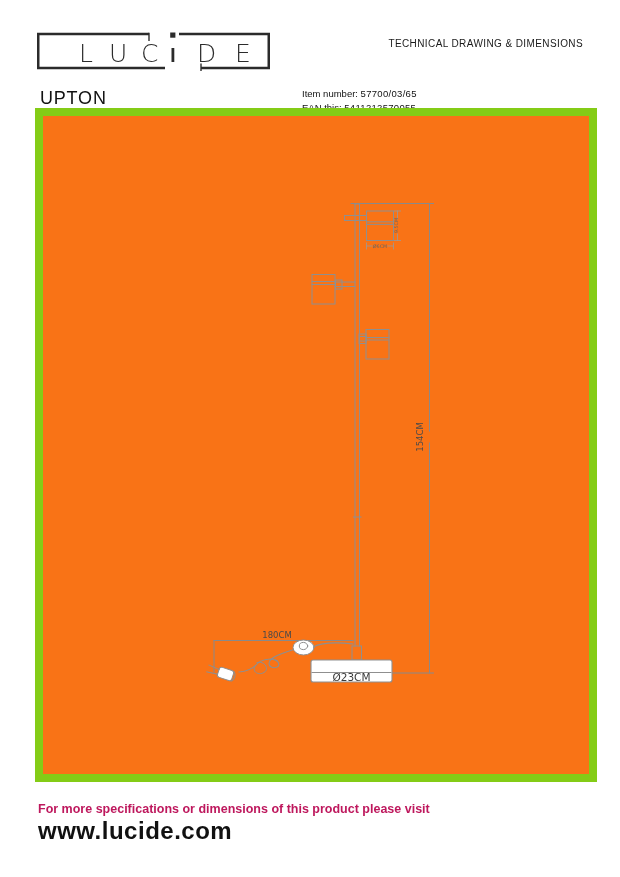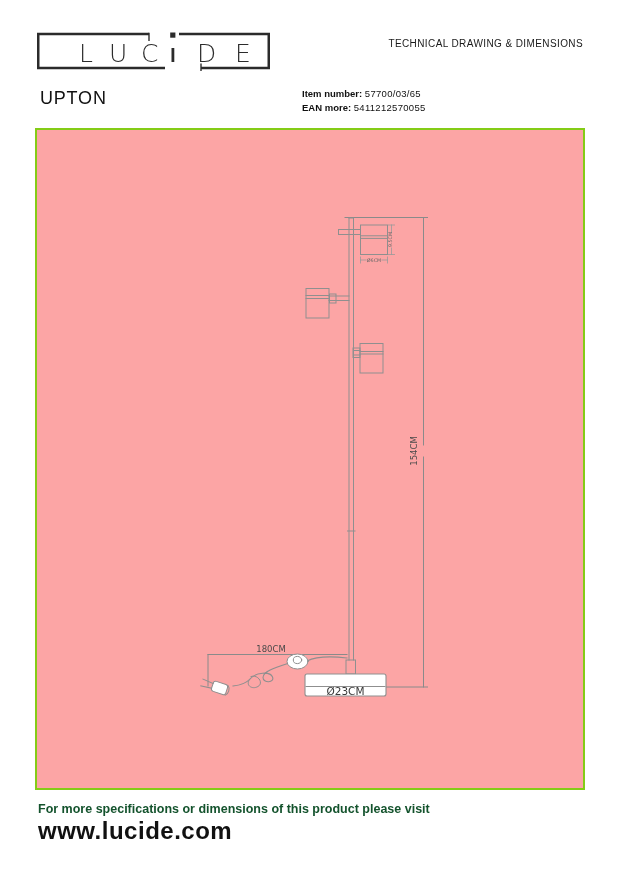--- a/index.html
+++ b/index.html
@@ -6,28 +6,28 @@
   body{
     width:620px;height:877px;position:relative;overflow:hidden;
     font-family:"Liberation Sans","DejaVu Sans",sans-serif;color:#1a1a1a;
   }
   .abs{position:absolute;}
   
   #logo-svg{left:37px;top:32px;}
   #doc-title{right:37px;top:38px;font-size:10px;letter-spacing:.4px;color:#1a1a1a;}
   #product-name{left:40px;top:88px;font-size:18px;font-weight:normal;letter-spacing:.8px;color:#111;}
   #item-block{left:302px;top:87px;font-size:9.5px;line-height:13.5px;color:#111;}
-  #item-block .lbl{font-weight:bold;}
+  #item-block .lbl{font-weight:normal;}
   #item-block .val-bold{font-weight:normal;letter-spacing:.3px;}
   #item-block .val{font-weight:normal;letter-spacing:.3px;}
   
-  #frame{left:35px;top:128px;width:546px;height:658px;border:2px solid #84cc16;background:#fca5a5;}
+  #frame{left:35px;top:108px;width:546px;height:658px;border:8px solid #84cc16;background:#f97316;}
   #drawing-svg{position:absolute;left:0;top:0;}
   
-  #footer-line1{left:38px;top:802px;font-size:12.5px;font-weight:bold;color:#14532d;}
+  #footer-line1{left:38px;top:802px;font-size:12.5px;font-weight:bold;color:#be185d;}
   #footer-line2{left:38px;top:817px;font-size:24px;font-weight:bold;letter-spacing:.5px;color:#111;}
   svg text{font-family:"DejaVu Sans","Liberation Sans",sans-serif;}
 </style>
 </head>
 <body>
 
 <svg id="logo-svg" class="abs" width="233" height="40" viewBox="0 0 233 40">
 
   <rect x="1.25" y="2" width="230.5" height="34" fill="none" stroke="#2b2b2b" stroke-width="2.5"></rect>
 
@@ -50,21 +50,21 @@
 <div id="doc-title" class="abs">TECHNICAL DRAWING &amp; DIMENSIONS</div>
 
 <div id="product-name" class="abs">UPTON</div>
 
 <div id="item-block" class="abs">
   <div>
     <span class="lbl">Item number:</span>
     <span class="val-bold">57700/03/65</span>
   </div>
   <div>
-    <span class="lbl">EAN more:</span>
+    <span class="lbl">EAN this:</span>
     <span class="val">5411212570055</span>
   </div>
 </div>
 
 <div id="frame" class="abs">
   <svg id="drawing-svg" width="546" height="658" viewBox="37 128 546 658" fill="none" stroke-linecap="square">
 
     <g stroke="#8a8a8a" stroke-width="1">
       <line x1="345" y1="215.5" x2="427.5" y2="215.5"></line>
       <line x1="386" y1="685" x2="427.5" y2="685"></line>

